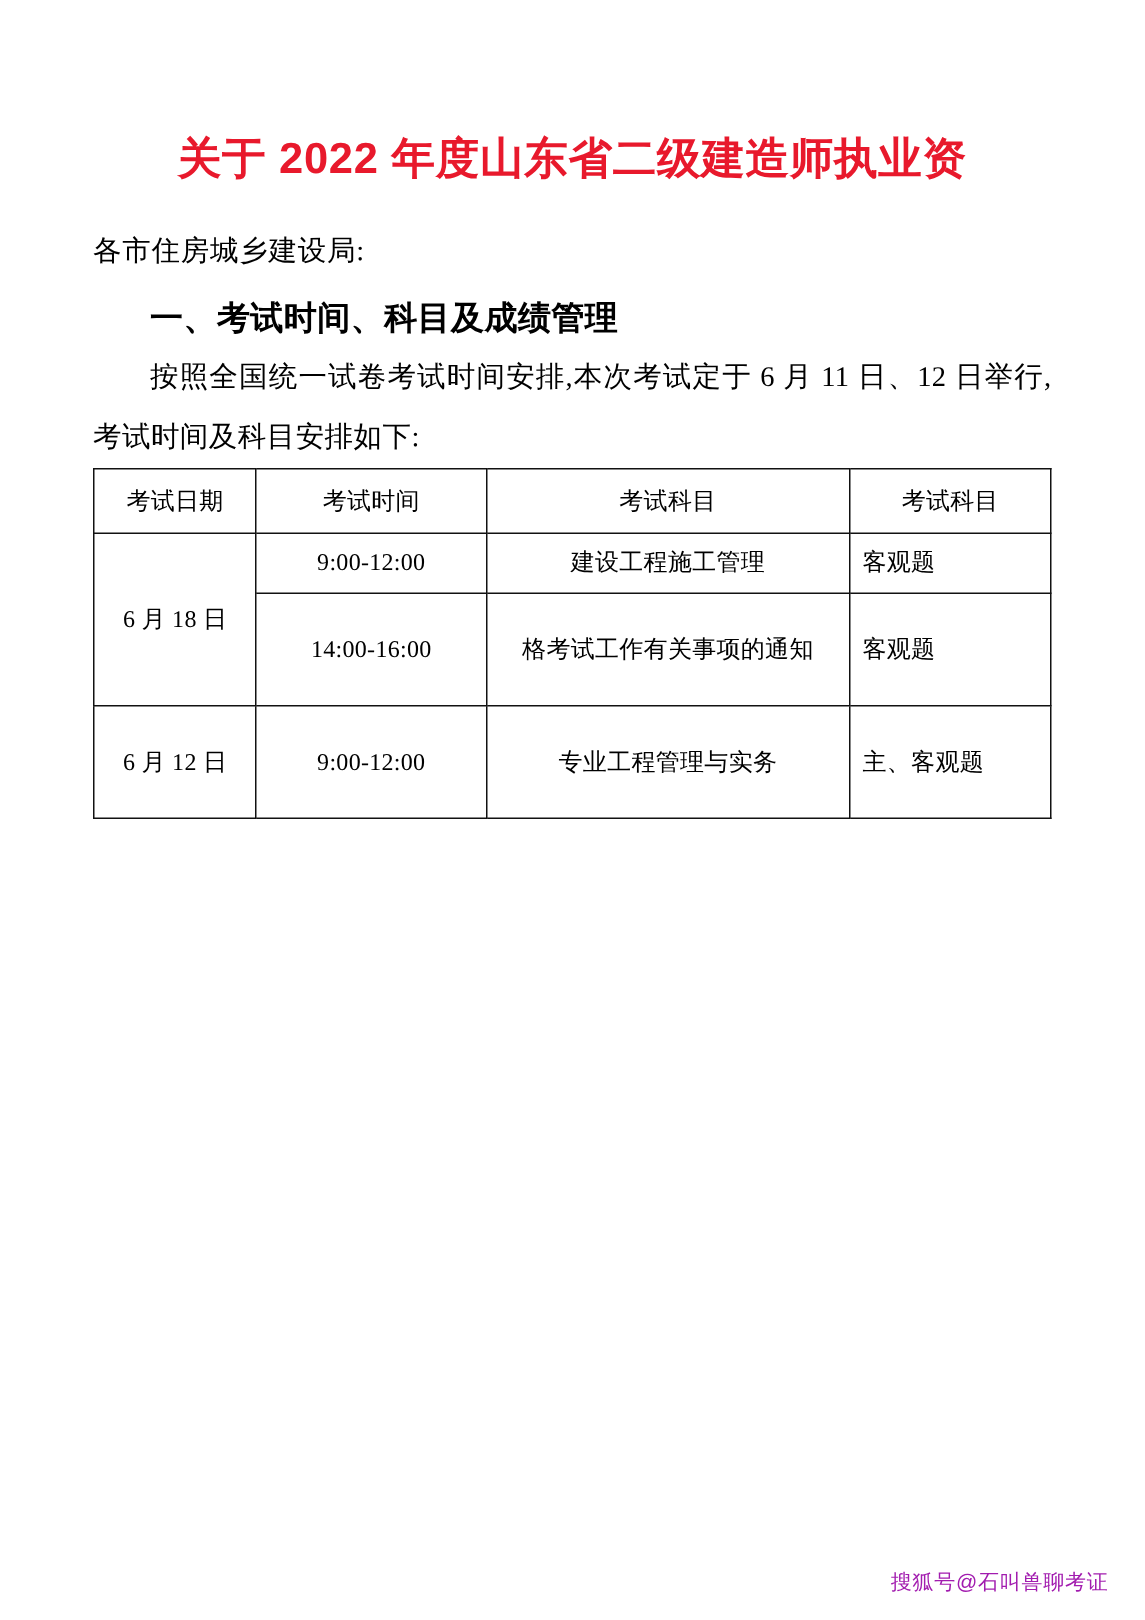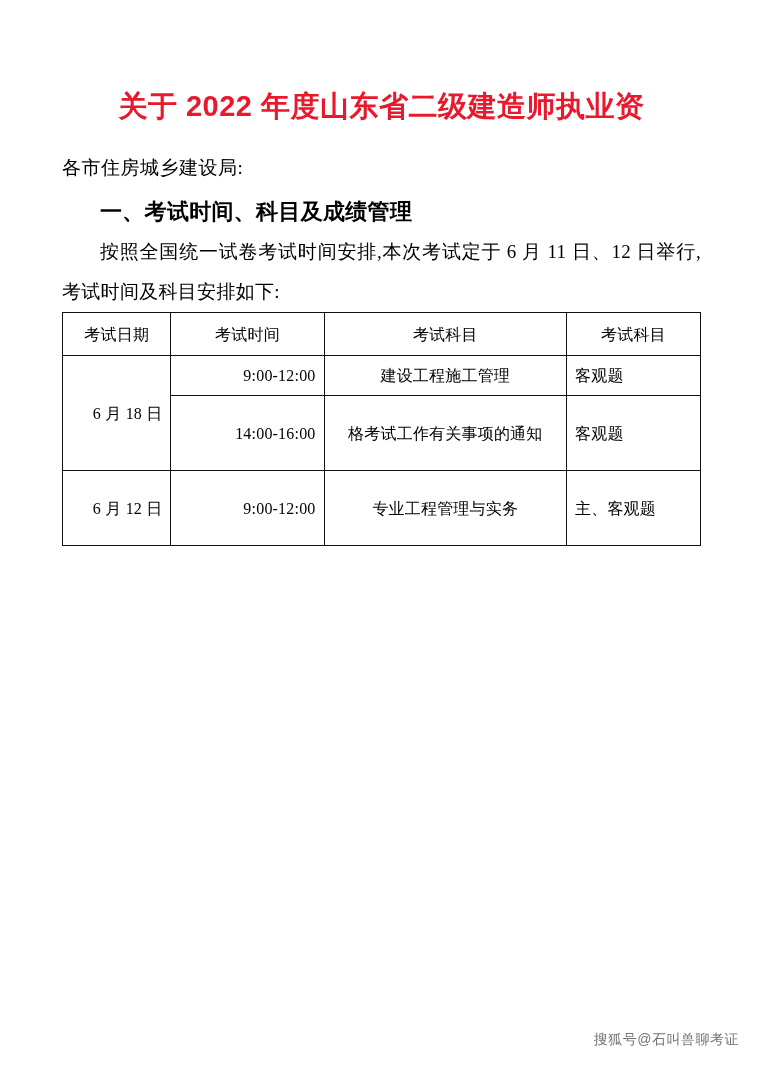--- a/index.html
+++ b/index.html
@@ -70,35 +70,35 @@
     line-height: 27px;
     padding: 6px 8px;
     font-weight: normal;
     letter-spacing: 0.2px;
     vertical-align: middle;
   }
   table.schedule th {
     text-align: center;
     height: 30px;
   }
-  td.c-date, td.c-time { text-align: right; }
+  td.c-date, td.c-time { text-align: center; }
   td.c-subject { text-align: center; }
   td.c-type { text-align: left; }
   col.w-date { width: 17%; }
   col.w-time { width: 24%; }
   col.w-subject { width: 38%; }
   col.w-type { width: 21%; }
   .row-tall td { height: 62px; }
   .watermark {
     position: absolute;
     right: 24px;
-    bottom: 31px;
+    bottom: 16px;
     font-family: "Liberation Sans", "DejaVu Sans", sans-serif;
     font-size: 14px;
-    color: #737373;
+    color: #a21caf;
     letter-spacing: 0.5px;
   }
 </style>
 </head>
 <body>
 
 <div class="page">
 
   <h1 class="doc-title">
     <span class="line">关于 2022 年度山东省二级建造师执业资</span>

